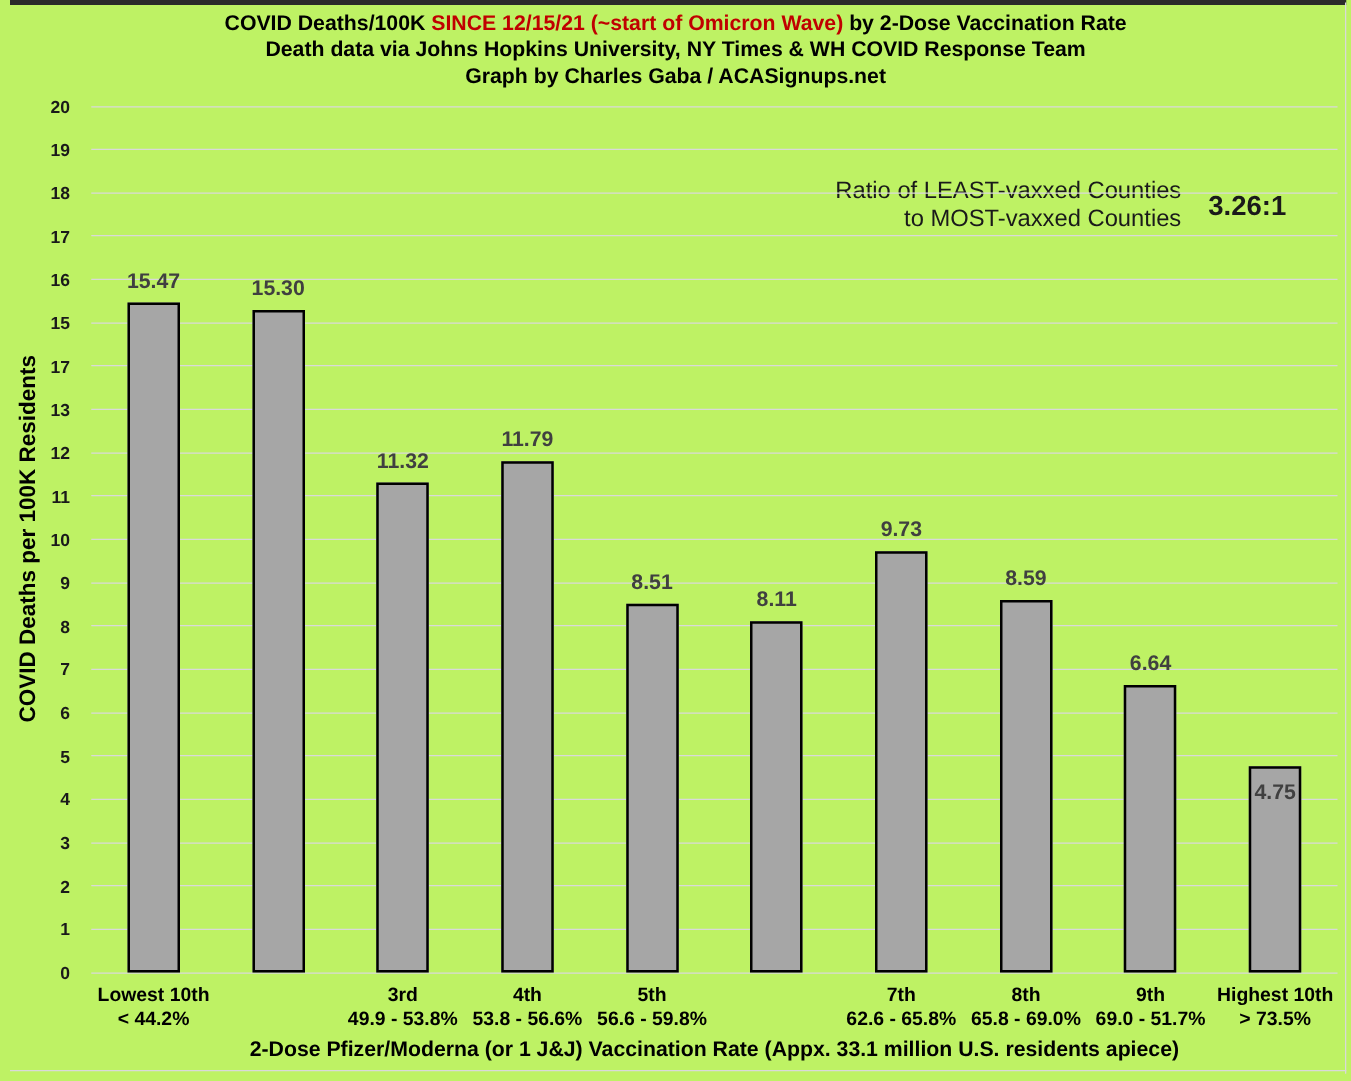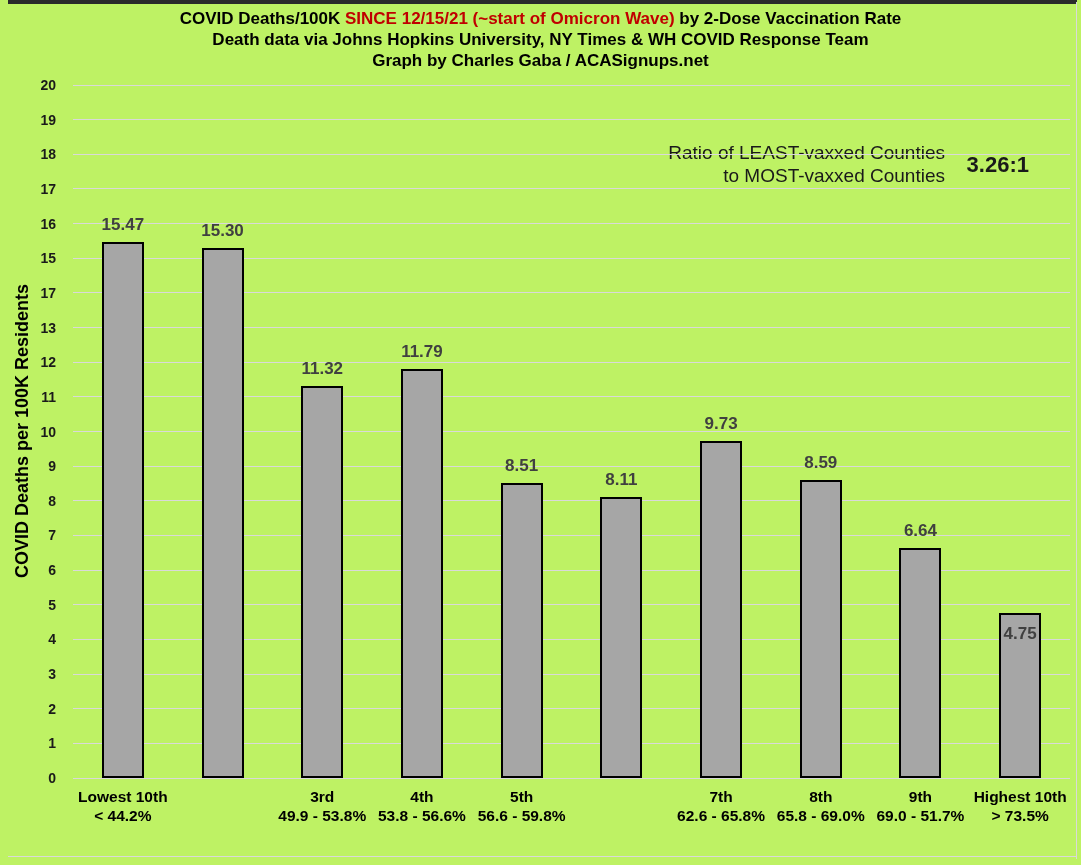--- a/index.html
+++ b/index.html
@@ -105,20 +105,21 @@
   <div id="y-axis-title">COVID Deaths per 100K Residents</div>
 
   <div id="plot"></div>
 
   <div id="annotation-label">
     <div>Ratio of LEAST-vaxxed Counties</div>
     <div>to MOST-vaxxed Counties</div>
   </div>
   <div id="annotation-ratio">3.26:1</div>
 
+  <div id="x-axis-title">2-Dose Pfizer/Moderna (or 1 J&amp;J) Vaccination Rate (Appx. 33.1 million U.S. residents apiece)</div>
 
   <div id="right-border"></div>
   <div id="bottom-border"></div>
 <div class="gridline" style="left: 73px; width: 997px; top: 777.5px;"></div>
     <div class="ytick" style="top: 768px;">0</div>
     <div class="gridline" style="left: 73px; width: 997px; top: 742.85px;"></div>
     <div class="ytick" style="top: 733.35px;">1</div>
     <div class="gridline" style="left: 73px; width: 997px; top: 708.2px;"></div>
     <div class="ytick" style="top: 698.7px;">2</div>
     <div class="gridline" style="left: 73px; width: 997px; top: 673.55px;"></div>

